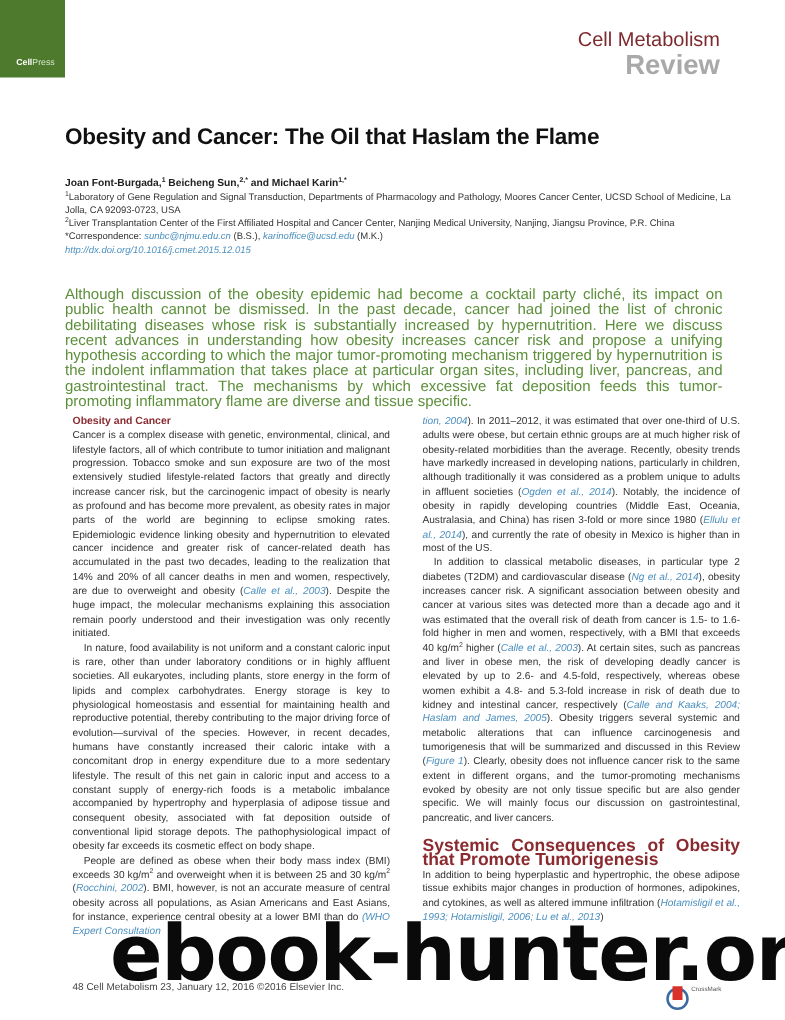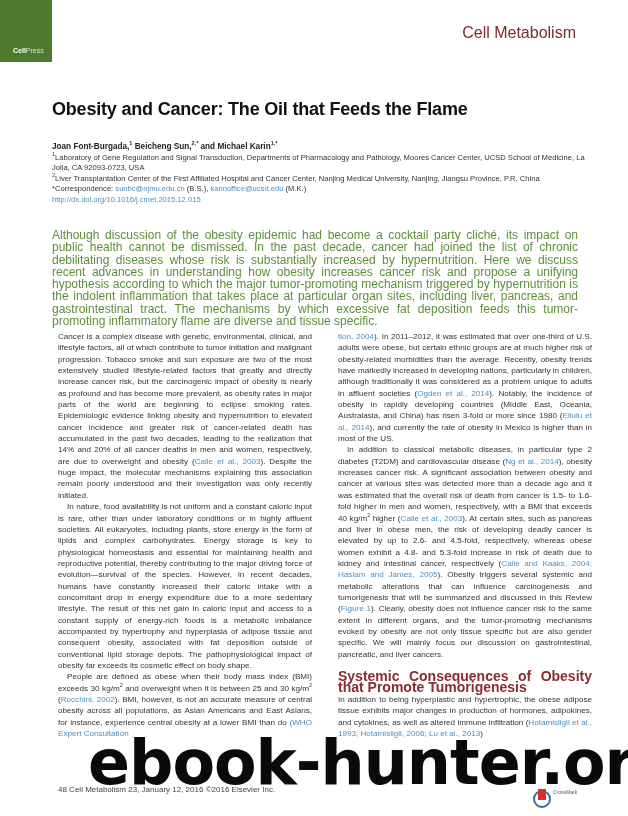--- a/index.html
+++ b/index.html
@@ -21,21 +21,21 @@
   .header-right .jn { font-size: 16px; color: #7d2a2e; line-height: 14px; }
   .header-right .rv { font-size: 22px; font-weight: bold; color: #a9a9a9; line-height: 22px; margin-top: 1px; }
 
   .title {
     position: absolute; left: 52px; top: 99px; width: 540px;
     font-size: 18px; font-weight: bold; color: #111; letter-spacing: -0.2px;
   }
   .authors-block { position: absolute; left: 52px; top: 142px; width: 540px; font-size: 7.6px; line-height: 10.6px; color: #333; }
   .authors { font-weight: bold; color: #222; font-size: 8.2px; }
   sup { font-size: 5.5px; vertical-align: super; line-height: 0; }
-  .link { color: #4c8fbf; }
+  .link { color: #4c8fbf; font-style: italic; }
 
   .abstract {
     position: absolute; left: 52px; top: 229px; width: 526px;
     font-size: 12px; line-height: 12.3px; color: #5c8f3a; text-align: justify;
   }
 
   .col { position: absolute; top: 331px; width: 254px; font-size: 8.1px; line-height: 11.35px; color: #333; text-align: justify; }
   .col.left { left: 58px; }
   .col.right { left: 338px; }
   .col p { margin: 0; text-indent: 0; }
@@ -63,39 +63,41 @@
 </style>
 </head>
 <body>
 
 <div class="logo-block">
   <div class="logo-text"><b>Cell</b><span class="light">Press</span></div>
 </div>
 
 <div class="header-right">
   <div class="jn">Cell Metabolism</div>
+  <div class="rv">Review</div>
 </div>
 
-<div class="title">Obesity and Cancer: The Oil that Feeds the Flame</div>
+<div class="title">Obesity and Cancer: The Oil that Haslam the Flame</div>
 
 <div class="authors-block">
   <div class="authors">
     <span>Joan Font-Burgada,</span><sup>1</sup>
     <span>Beicheng Sun,</span><sup>2,*</sup>
     <span>and Michael Karin</span><sup>1,*</sup>
   </div>
   <div><sup>1</sup><span>Laboratory of Gene Regulation and Signal Transduction, Departments of Pharmacology and Pathology, Moores Cancer Center, UCSD School of Medicine, La Jolla, CA 92093-0723, USA</span></div>
   <div><sup>2</sup><span>Liver Transplantation Center of the First Affiliated Hospital and Cancer Center, Nanjing Medical University, Nanjing, Jiangsu Province, P.R. China</span></div>
   <div><span>*Correspondence: </span><span class="link">sunbc@njmu.edu.cn</span><span> (B.S.), </span><span class="link">karinoffice@ucsd.edu</span><span> (M.K.)</span></div>
   <div class="link">http://dx.doi.org/10.1016/j.cmet.2015.12.015</div>
 </div>
 
 <div class="abstract">Although discussion of the obesity epidemic had become a cocktail party cliché, its impact on public health cannot be dismissed. In the past decade, cancer had joined the list of chronic debilitating diseases whose risk is substantially increased by hypernutrition. Here we discuss recent advances in understanding how obesity increases cancer risk and propose a unifying hypothesis according to which the major tumor-promoting mechanism triggered by hypernutrition is the indolent inflammation that takes place at particular organ sites, including liver, pancreas, and gastrointestinal tract. The mechanisms by which excessive fat deposition feeds this tumor-promoting inflammatory flame are diverse and tissue specific.</div>
 
 <div class="col left">
+  <p class="sec-head">Obesity and Cancer</p>
   <p><span>Cancer is a complex disease with genetic, environmental, clinical, and lifestyle factors, all of which contribute to tumor initiation and malignant progression. Tobacco smoke and sun exposure are two of the most extensively studied lifestyle-related factors that greatly and directly increase cancer risk, but the carcinogenic impact of obesity is nearly as profound and has become more prevalent, as obesity rates in major parts of the world are beginning to eclipse smoking rates. Epidemiologic evidence linking obesity and hypernutrition to elevated cancer incidence and greater risk of cancer-related death has accumulated in the past two decades, leading to the realization that 14% and 20% of all cancer deaths in men and women, respectively, are due to overweight and obesity (</span><span class="link">Calle et al., 2003</span><span>). Despite the huge impact, the molecular mechanisms explaining this association remain poorly understood and their investigation was only recently initiated.</span></p>
   <p class="indent">In nature, food availability is not uniform and a constant caloric input is rare, other than under laboratory conditions or in highly affluent societies. All eukaryotes, including plants, store energy in the form of lipids and complex carbohydrates. Energy storage is key to physiological homeostasis and essential for maintaining health and reproductive potential, thereby contributing to the major driving force of evolution—survival of the species. However, in recent decades, humans have constantly increased their caloric intake with a concomitant drop in energy expenditure due to a more sedentary lifestyle. The result of this net gain in caloric input and access to a constant supply of energy-rich foods is a metabolic imbalance accompanied by hypertrophy and hyperplasia of adipose tissue and consequent obesity, associated with fat deposition outside of conventional lipid storage depots. The pathophysiological impact of obesity far exceeds its cosmetic effect on body shape.</p>
   <p class="indent"><span>People are defined as obese when their body mass index (BMI) exceeds 30 kg/m</span><sup>2</sup><span> and overweight when it is between 25 and 30 kg/m</span><sup>2</sup><span> (</span><span class="link">Rocchini, 2002</span><span>). BMI, however, is not an accurate measure of central obesity across all populations, as Asian Americans and East Asians, for instance, experience central obesity at a lower BMI than do </span><span class="link">(WHO Expert Consultation</span></p>
 </div>
 
 <div class="col right">
   <p><span class="link">tion, 2004</span><span>). In 2011–2012, it was estimated that over one-third of U.S. adults were obese, but certain ethnic groups are at much higher risk of obesity-related morbidities than the average. Recently, obesity trends have markedly increased in developing nations, particularly in children, although traditionally it was considered as a problem unique to adults in affluent societies (</span><span class="link">Ogden et al., 2014</span><span>). Notably, the incidence of obesity in rapidly developing countries (Middle East, Oceania, Australasia, and China) has risen 3-fold or more since 1980 (</span><span class="link">Ellulu et al., 2014</span><span>), and currently the rate of obesity in Mexico is higher than in most of the US.</span></p>
   <p class="indent"><span>In addition to classical metabolic diseases, in particular type 2 diabetes (T2DM) and cardiovascular disease (</span><span class="link">Ng et al., 2014</span><span>), obesity increases cancer risk. A significant association between obesity and cancer at various sites was detected more than a decade ago and it was estimated that the overall risk of death from cancer is 1.5- to 1.6-fold higher in men and women, respectively, with a BMI that exceeds 40 kg/m</span><sup>2</sup><span> higher (</span><span class="link">Calle et al., 2003</span><span>). At certain sites, such as pancreas and liver in obese men, the risk of developing deadly cancer is elevated by up to 2.6- and 4.5-fold, respectively, whereas obese women exhibit a 4.8- and 5.3-fold increase in risk of death due to kidney and intestinal cancer, respectively (</span><span class="link">Calle and Kaaks, 2004; Haslam and James, 2005</span><span>). Obesity triggers several systemic and metabolic alterations that can influence carcinogenesis and tumorigenesis that will be summarized and discussed in this Review (</span><span class="link">Figure 1</span><span>). Clearly, obesity does not influence cancer risk to the same extent in different organs, and the tumor-promoting mechanisms evoked by obesity are not only tissue specific but are also gender specific. We will mainly focus our discussion on gastrointestinal, pancreatic, and liver cancers.</span></p>
   <div class="spacer"></div>
   <p class="sec-head big">Systemic Consequences of Obesity that Promote Tumorigenesis</p>

